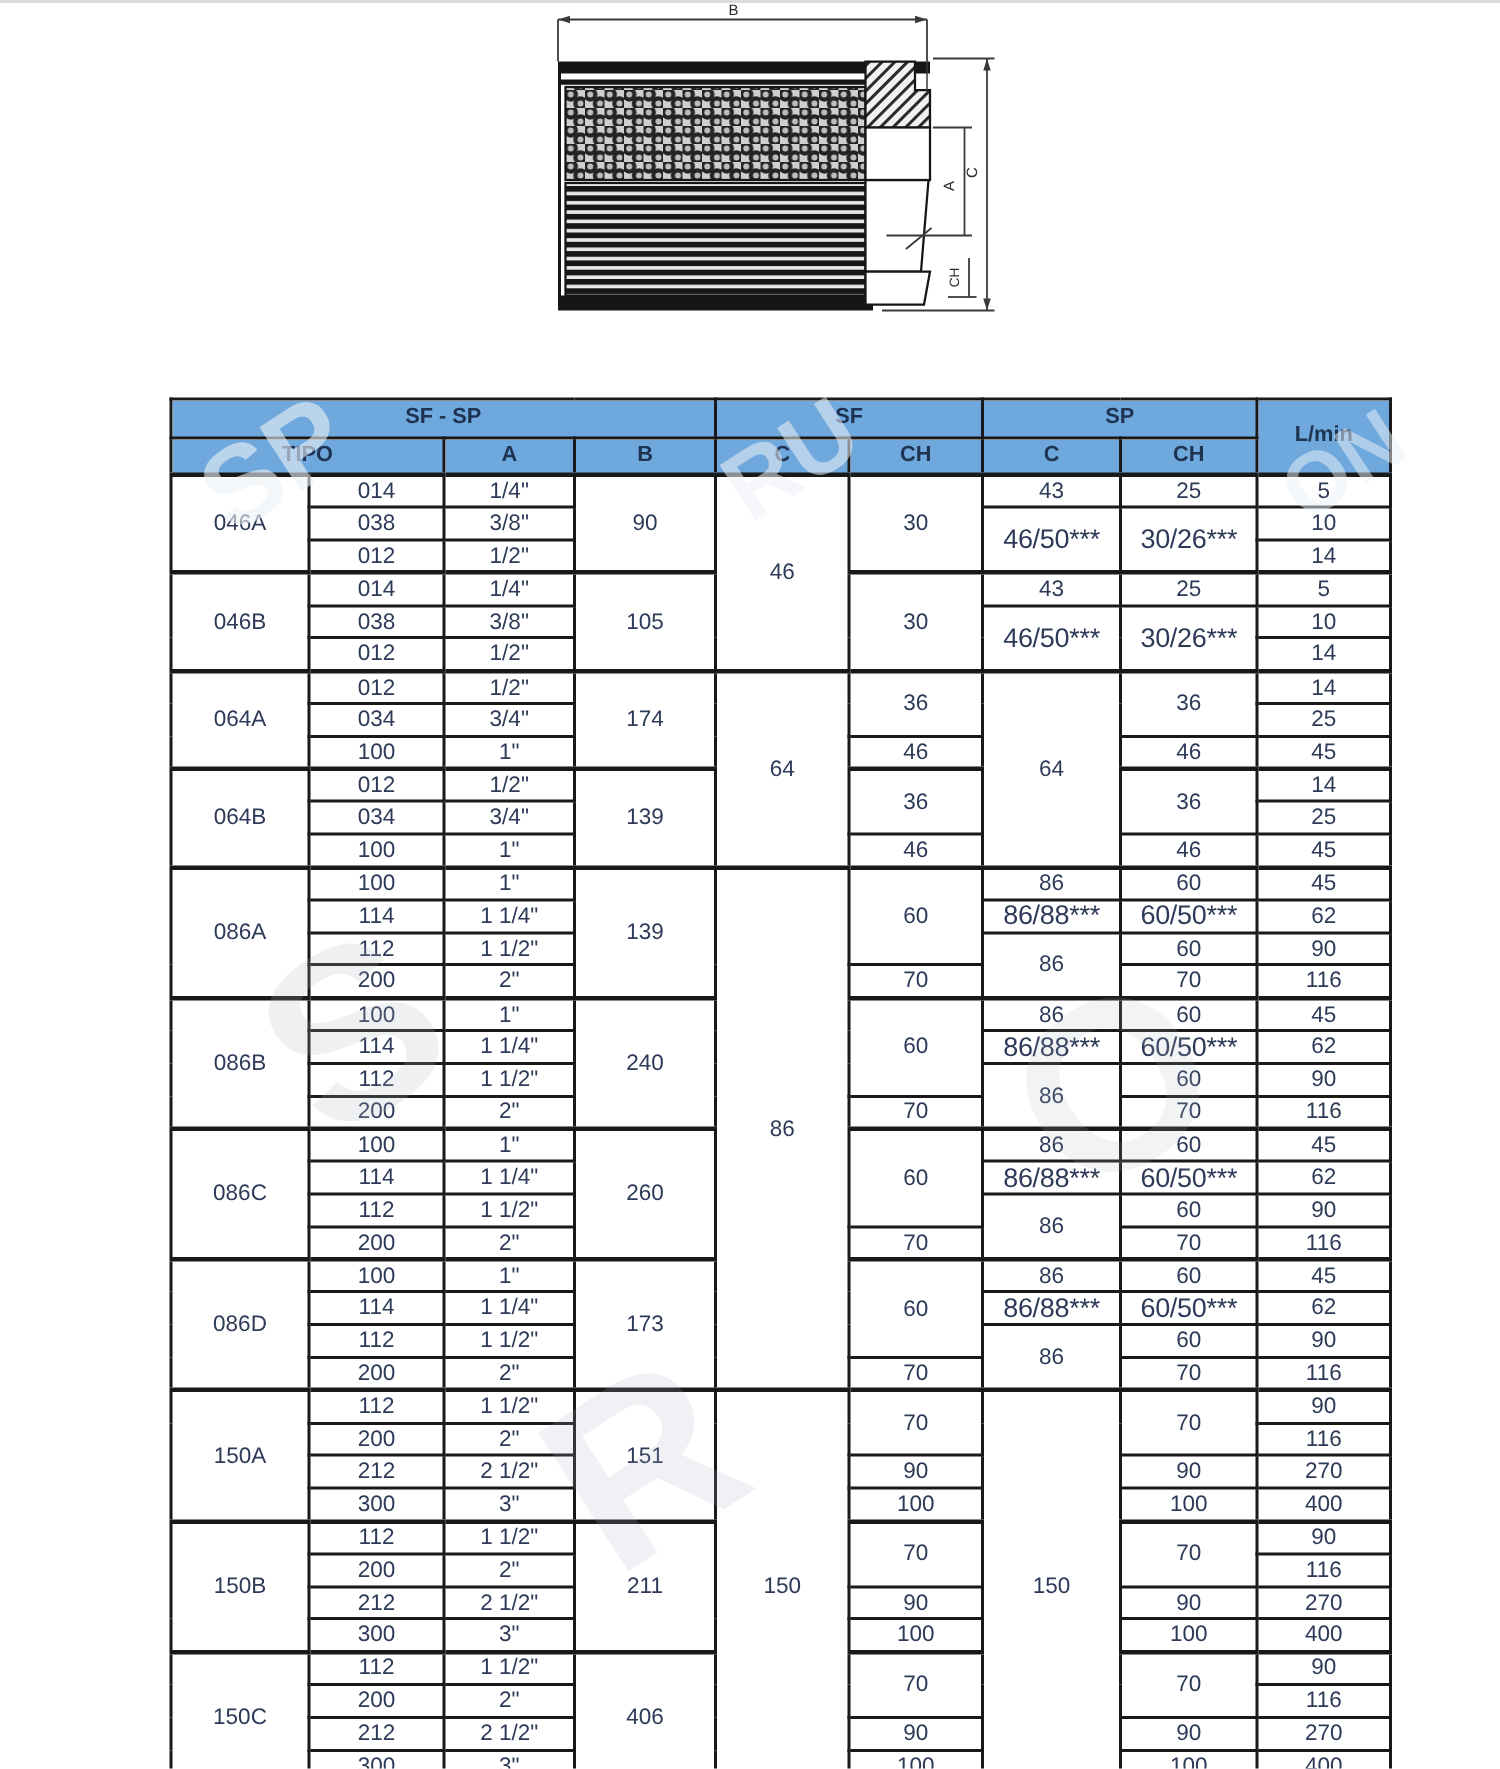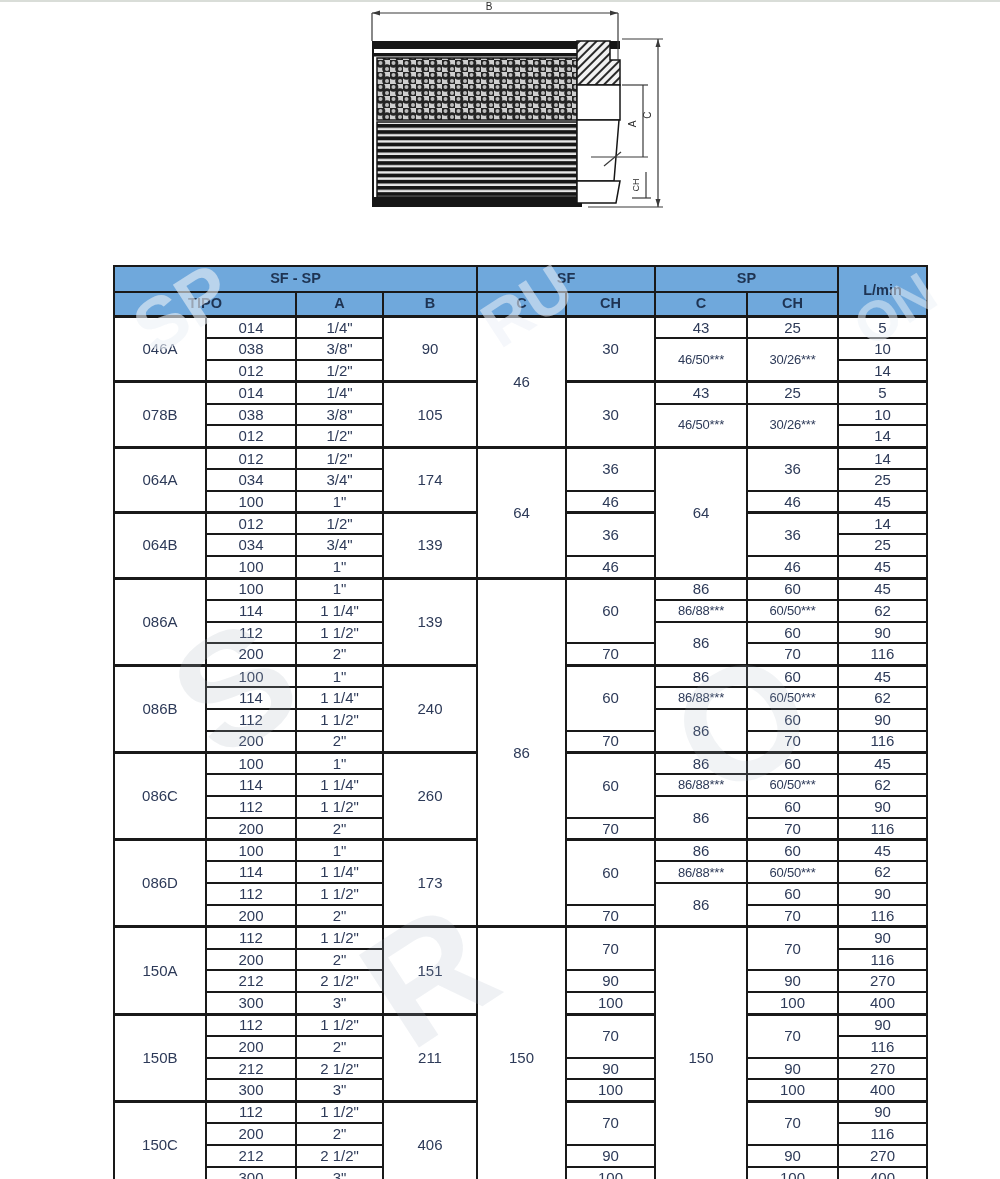--- a/index.html
+++ b/index.html
@@ -10,21 +10,21 @@
   
   table.spec{position:absolute;left:113px;top:265px;width:813px;z-index:2;
     border-collapse:collapse;table-layout:fixed;border:2px solid #c4b5fd;}
   table.spec th,table.spec td{border:2px solid #191919;text-align:center;vertical-align:middle;
     padding:0;line-height:1.05;overflow:hidden;}
   table.spec thead th{background:#6fa8dc;color:#1e3352;font-size:14.5px;font-weight:bold;}
   table.spec thead tr.h1 th{height:24px;}
   table.spec thead tr.h2 th{height:22px;}
   table.spec tbody tr{height:21.8px;}
   table.spec tbody td{color:#2d3a58;font-size:15px;}
-  table.spec tbody td.starred{font-size:13px;letter-spacing:-0.2px;}
+  table.spec tbody td.starred{font-size:18px;letter-spacing:-0.2px;}
   table.spec tbody tr.group-start td{border-top:3px solid #191919;}
   
   .watermark-layer{position:absolute;left:0;top:0;width:1000px;height:1179px;z-index:5;
     pointer-events:none;}
   .watermark-layer span{position:absolute;font-weight:bold;transform:rotate(-33deg);
     transform-origin:left top;white-space:nowrap;user-select:none;}
 </style>
 </head>
 <body>
 
@@ -148,21 +148,21 @@
         <td rowspan="2" class="starred">46/50***</td>
         <td rowspan="2" class="starred">30/26***</td>
         <td>10</td>
       </tr>
       <tr>
         <td>012</td>
         <td>1/2"</td>
         <td>14</td>
       </tr>
       <tr class="group-start">
-        <td rowspan="3">078B</td>
+        <td rowspan="3">046B</td>
         <td>014</td>
         <td>1/4"</td>
         <td rowspan="3">105</td>
         <td rowspan="3">30</td>
         <td>43</td>
         <td>25</td>
         <td>5</td>
       </tr>
       <tr>
         <td>038</td>

